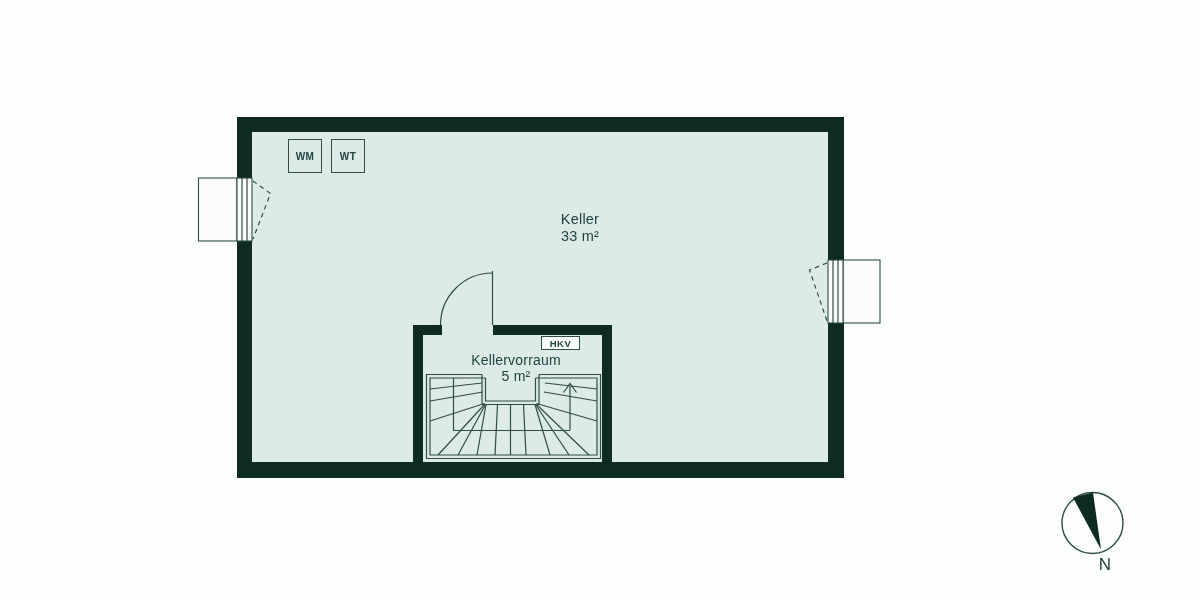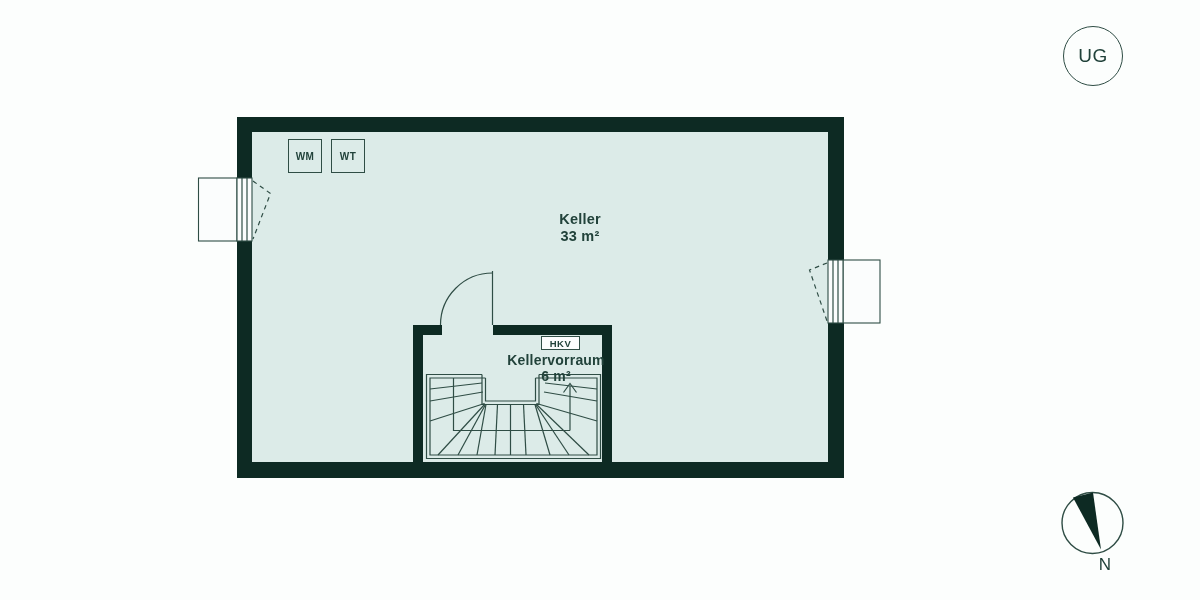--- a/index.html
+++ b/index.html
@@ -26,23 +26,23 @@
   .room-fill{fill:var(--room-fill);stroke:none;}
   .thin{stroke:var(--line);stroke-width:1.2;fill:none;stroke-linecap:butt;stroke-linejoin:miter;}
   .win-rect{fill:var(--window-fill);stroke:var(--line);stroke-width:1.1;}
   .dash{stroke:var(--line);stroke-width:1.2;fill:none;stroke-dasharray:4.5 4;}
   .compass-circle{fill:var(--background);stroke:var(--line);stroke-width:1.4;}
 
   
   .room-label{
     position:absolute;transform:translateX(-50%);
     text-align:center;font-size:14.5px;line-height:17px;
-    font-weight:700;letter-spacing:.2px;white-space:nowrap;
+    font-weight:400;letter-spacing:.2px;white-space:nowrap;
   }
-  .room-label.small{font-size:14px;line-height:16px;margin-left:40px;}
+  .room-label.small{font-size:14px;line-height:16px;}
   .fixture-box{
     position:absolute;border:1.2px solid var(--line);
     display:flex;align-items:center;justify-content:center;
     font-size:10px;font-weight:600;letter-spacing:.4px;
     box-sizing:border-box;background:transparent;
   }
   .hkv{background:var(--window-fill);font-size:9.5px;}
   .floor-badge{
     position:absolute;left:1063px;top:26px;width:60px;height:60px;
     border:1.5px solid var(--line);border-radius:50%;
@@ -128,34 +128,31 @@
       <path d="M597,389 L545,383" class="thin"></path>
       <path d="M597,401 L544,392" class="thin"></path>
     </g>
 
     <g>
       <circle cx="1092.5" cy="523" r="30.5" class="compass-circle"></circle>
       <path d="M1073,497.5 L1093,492.5 L1101,549.5 Z" class="wall-fill"></path>
     </g>
   </svg>
 
-  <div class="floor-badge">
-    <span>UG</span>
-  </div>
 
   <div class="north-label">N</div>
 
   <div class="room-label" style="left:580px;top:211px;">
     <div>Keller</div>
     <div>33 m²</div>
   </div>
 
   <div class="room-label small" style="left:516px;top:352px;">
     <div>Kellervorraum</div>
-    <div>6 m²</div>
+    <div>5 m²</div>
   </div>
 
   <div class="fixture-box" style="left:288px;top:139px;width:34px;height:34px;">
     <span>WM</span>
   </div>
 
   <div class="fixture-box" style="left:331px;top:139px;width:34px;height:34px;">
     <span>WT</span>
   </div>
 

